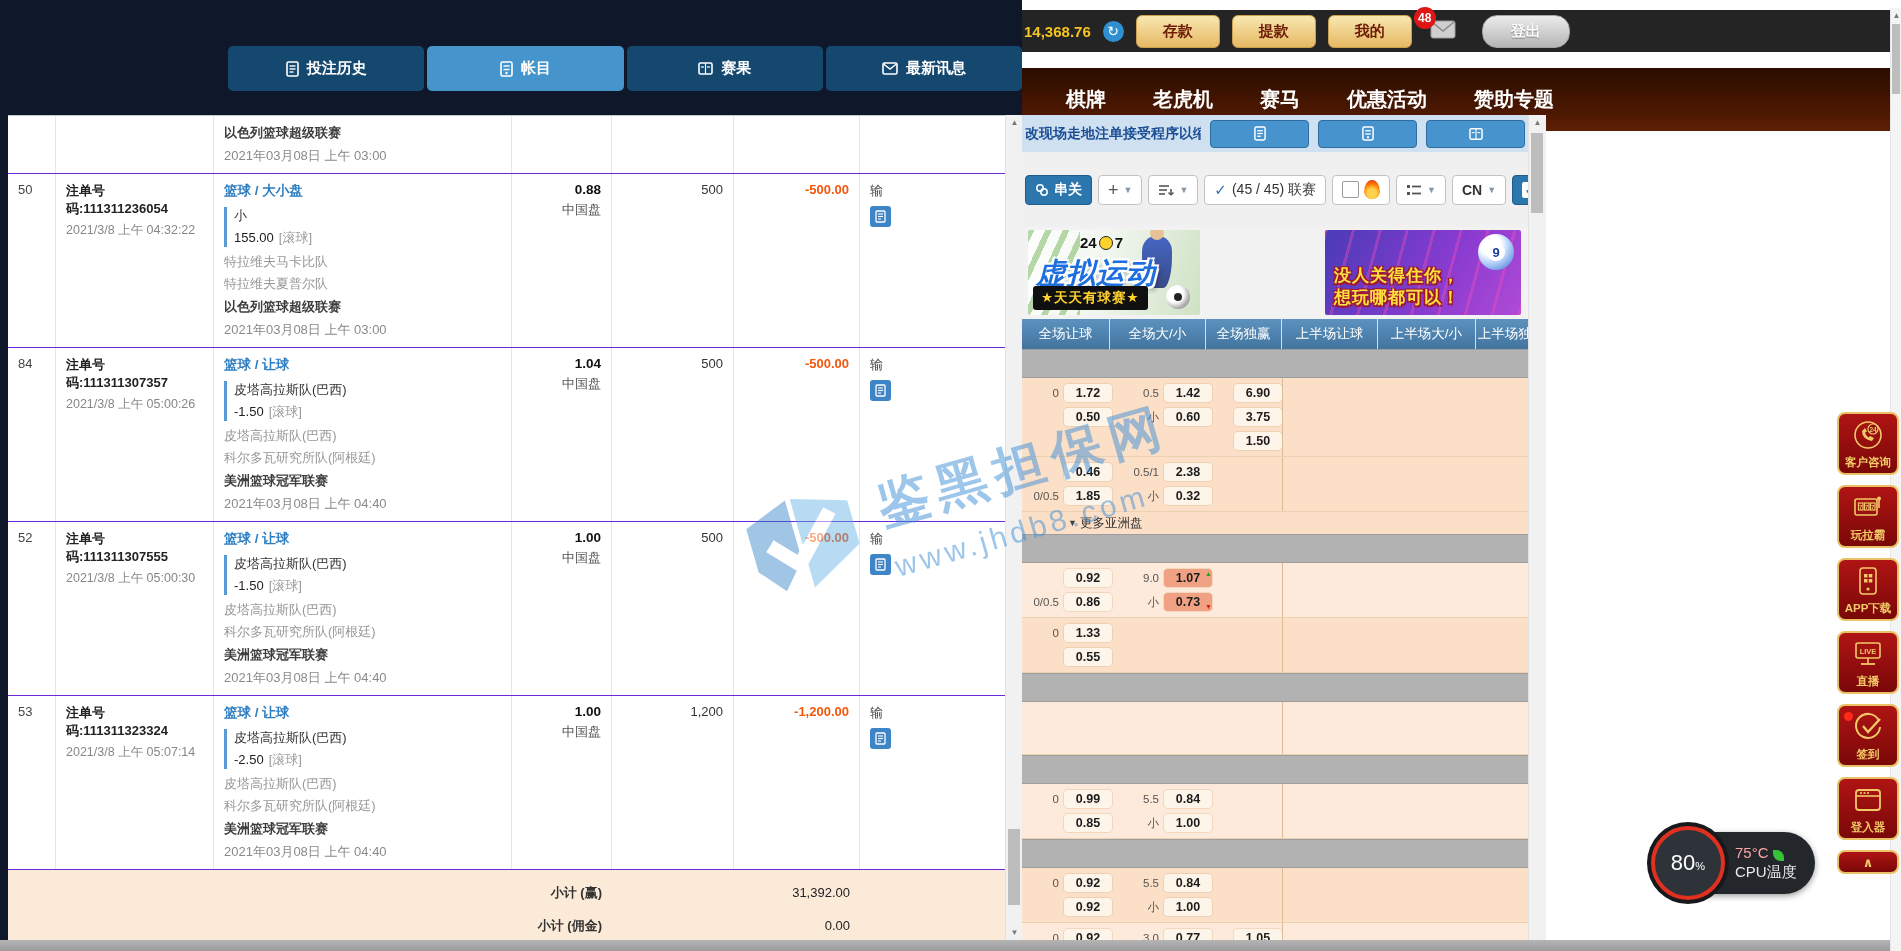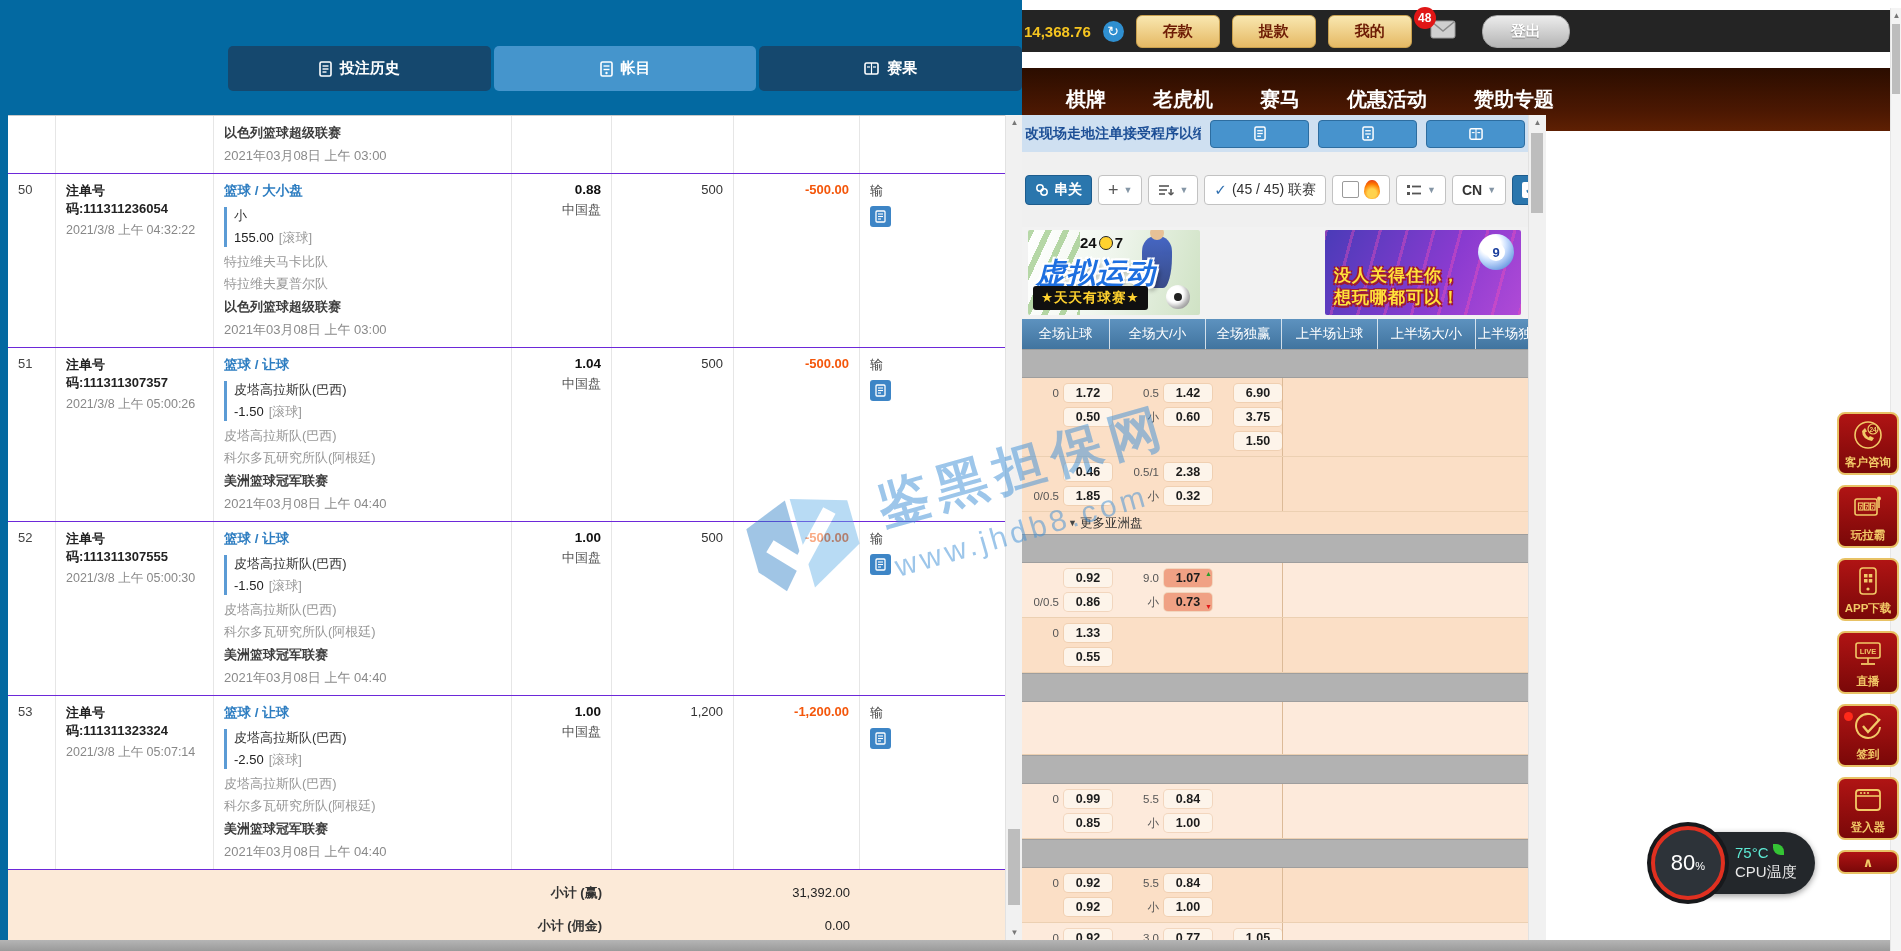--- a/index.html
+++ b/index.html
@@ -1,20 +1,20 @@
 <!DOCTYPE html>
 <html><head>
 <meta charset="utf-8">
 <style>
   html,body{margin:0;padding:0;}
   body{font-family:"Liberation Sans","DejaVu Sans",sans-serif;background:#fff;}
   .page{position:relative;width:1901px;height:951px;overflow:hidden;background:#fff;}
 
   
-  .left-panel{position:absolute;left:0;top:0;width:1022px;height:940px;background:#0369a1;}
+  .left-panel{position:absolute;left:0;top:0;width:1022px;height:940px;background:#0f172a;}
   .tabs{position:absolute;left:228px;top:46px;width:794px;height:45px;display:flex;gap:3px;}
   .tab{flex:1;display:flex;align-items:center;justify-content:center;gap:8px;background:#15486e;color:#fff;font-size:15px;font-weight:bold;border-radius:5px;cursor:pointer;}
   .tab.active{background:#4595cc;}
   .tab svg{display:block;}
 
   .bet-table{position:absolute;left:8px;top:115px;width:997px;background:#fff;border-top:1px solid #c9c9c9;font-size:13px;color:#333;}
   .trow{display:grid;grid-template-columns:48px 158px 298px 100px 122px 126px 1fr;border-bottom:1px solid #6d28d9;}
   .tcell{padding:8px 10px;border-right:1px solid #e6e6e6;min-width:0;}
   .tcell:last-child{border-right:none;}
   .c-num{color:#444;}
@@ -128,21 +128,21 @@
   .fbtn .ficon{flex:1;display:flex;align-items:center;justify-content:center;color:#f2c967;}
   .fcollapse{height:24px;border-radius:8px;background:linear-gradient(#b01414,#7a0808);border:2px solid #e8c265;box-sizing:border-box;display:flex;align-items:center;justify-content:center;color:#f2c967;font-size:13px;font-weight:bold;cursor:pointer;}
   .reddot{position:absolute;left:5px;top:6px;width:9px;height:9px;border-radius:50%;background:#ff2a1a;}
 
   
   .cpu{position:absolute;left:1653px;top:832px;height:62px;background:#23272b;border-radius:31px;display:flex;align-items:center;padding:0 18px 0 0;z-index:80;box-shadow:0 2px 6px rgba(0,0,0,.4);}
   .cpu-circle{width:66px;height:66px;margin:-2px 10px -2px -2px;border-radius:50%;background:#2d3339;border:4px solid #e03020;box-shadow:0 0 0 4px #17191c;display:flex;align-items:center;justify-content:center;color:#fff;font-size:20px;}
   .cpu-circle b{font-size:22px;font-weight:normal;}
   .cpu-circle span{font-size:11px;margin-top:6px;}
   .cpu-right{display:flex;flex-direction:column;gap:2px;}
-  .cpu-temp{color:#5eead4;font-size:15px;display:flex;align-items:flex-start;gap:4px;}
+  .cpu-temp{color:#fca5a5;font-size:15px;display:flex;align-items:flex-end;gap:4px;}
   .leaf{width:11px;height:11px;background:#35c435;border-radius:0 70% 0 70%;display:inline-block;}
   .cpu-label{color:#e8e8e8;font-size:15px;}
 
   
   .watermark{position:absolute;left:735px;top:420px;width:620px;display:flex;align-items:center;gap:18px;transform:rotate(-16deg);opacity:.5;z-index:60;pointer-events:none;}
   .wm-text .wm-brand{color:#3d8fd6;font-size:52px;font-weight:bold;letter-spacing:8px;white-space:nowrap;}
   .wm-text .wm-url{color:#3d8fd6;font-size:30px;letter-spacing:4px;margin-top:10px;white-space:nowrap;}
 
   .bottom-strip{position:absolute;left:0;top:940px;width:1890px;height:11px;background:linear-gradient(#b5b5b5,#9a9a9a);z-index:40;}
 </style>
@@ -173,20 +173,27 @@
         <span>帐目</span>
       </div>
       <div class="tab">
         <svg width="15" height="15" viewBox="0 0 15 15">
             <rect x="1" y="2" width="13" height="11" rx="1.5" fill="none" stroke="#fff" stroke-width="1.6"></rect>
             <line x1="7.5" y1="2" x2="7.5" y2="13" stroke="#fff" stroke-width="1.2"></line>
             <line x1="3" y1="6" x2="6" y2="6" stroke="#fff" stroke-width="1.2"></line>
             <line x1="9" y1="6" x2="12" y2="6" stroke="#fff" stroke-width="1.2"></line>
           </svg>
         <span>赛果</span>
+      </div>
+      <div class="tab">
+        <svg width="16" height="13" viewBox="0 0 16 13">
+            <rect x="1" y="1" width="14" height="11" rx="1.5" fill="none" stroke="#fff" stroke-width="1.6"></rect>
+            <polyline points="1.5,2 8,7 14.5,2" fill="none" stroke="#fff" stroke-width="1.4"></polyline>
+          </svg>
+        <span>最新讯息</span>
       </div>
     </div>
 
     <div class="bet-table">
 
       <div class="trow partial" style="min-height:45px;">
         <div class="tcell"></div>
         <div class="tcell"></div>
         <div class="tcell">
           <div class="league">以色列篮球超级联赛</div>
@@ -228,21 +235,21 @@
                 <rect x="1" y="1" width="9" height="11" rx="1" fill="none" stroke="#fff" stroke-width="1.3"></rect>
                 <line x1="3" y1="4" x2="8" y2="4" stroke="#fff" stroke-width="1.1"></line>
                 <line x1="3" y1="6.5" x2="8" y2="6.5" stroke="#fff" stroke-width="1.1"></line>
                 <line x1="3" y1="9" x2="6" y2="9" stroke="#fff" stroke-width="1.1"></line>
               </svg>
           </div>
         </div>
       </div>
 
       <div class="trow" style="min-height:150px;">
-        <div class="tcell c-num">51</div>
+        <div class="tcell c-num">84</div>
         <div class="tcell c-order">
           <b>注单号码:111311307357</b>
           <div class="t-time">2021/3/8 上午 05:00:26</div>
         </div>
         <div class="tcell">
           <span class="mkt-link">篮球 / 让球</span>
           <div class="sel">
             <div class="pick">皮塔高拉斯队(巴西)</div>
             <div><span class="line">-1.50</span><span class="live">[滚球]</span></div>
           </div>

